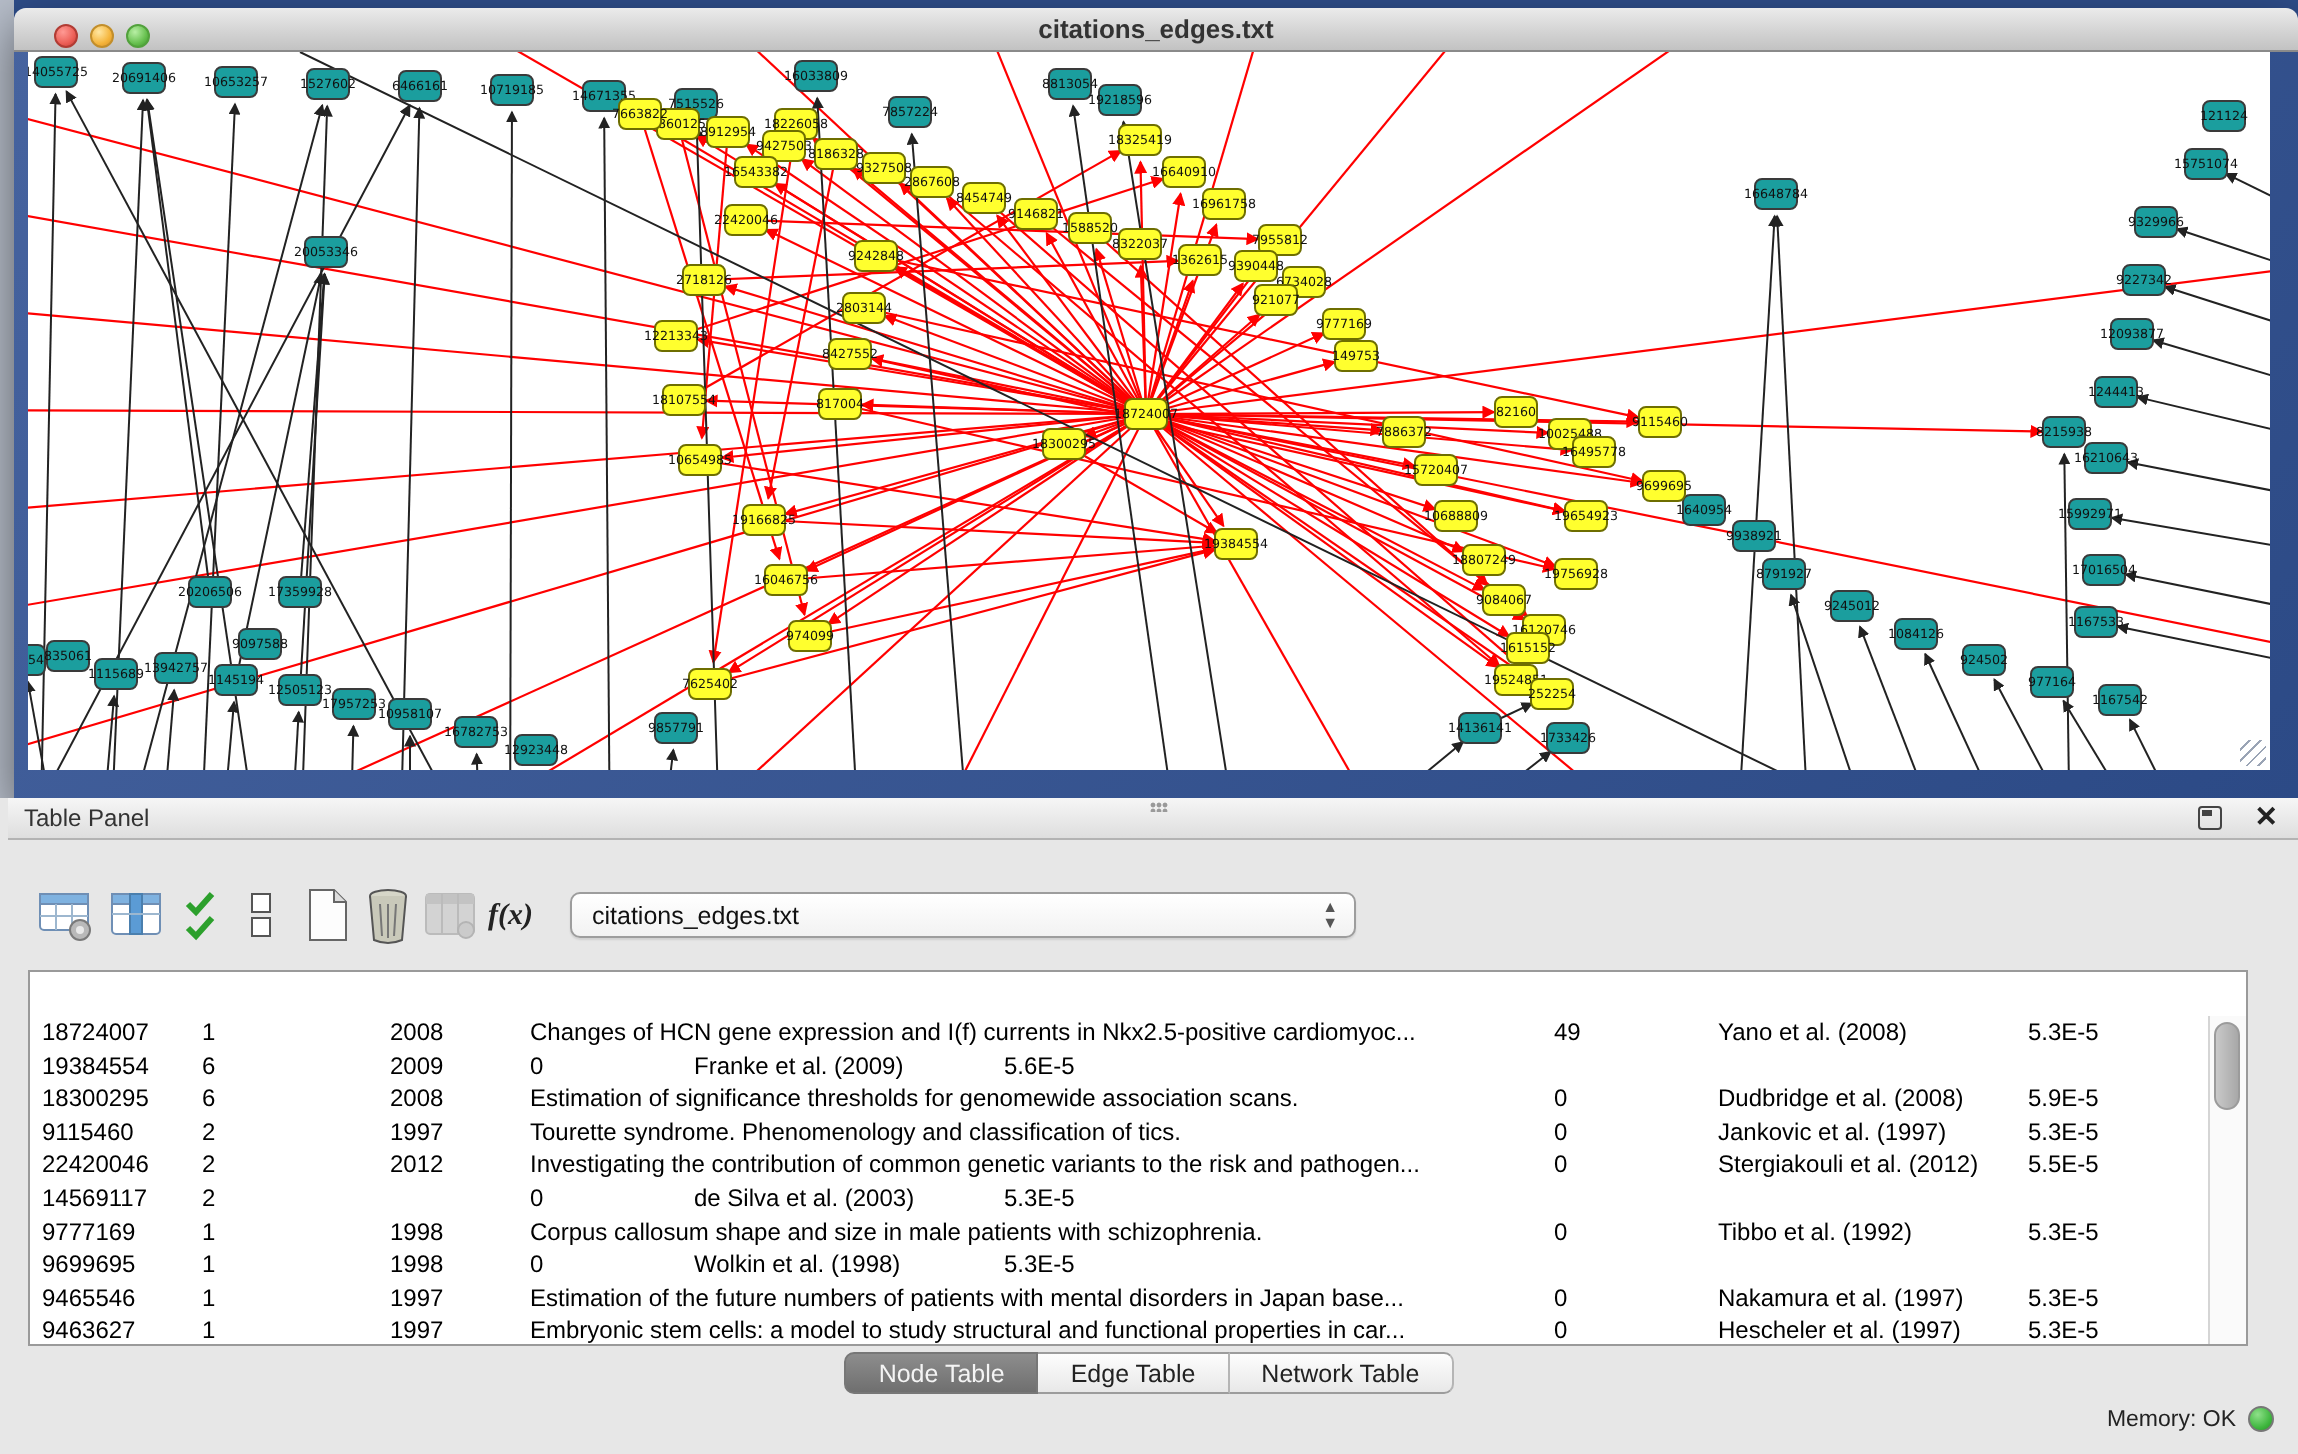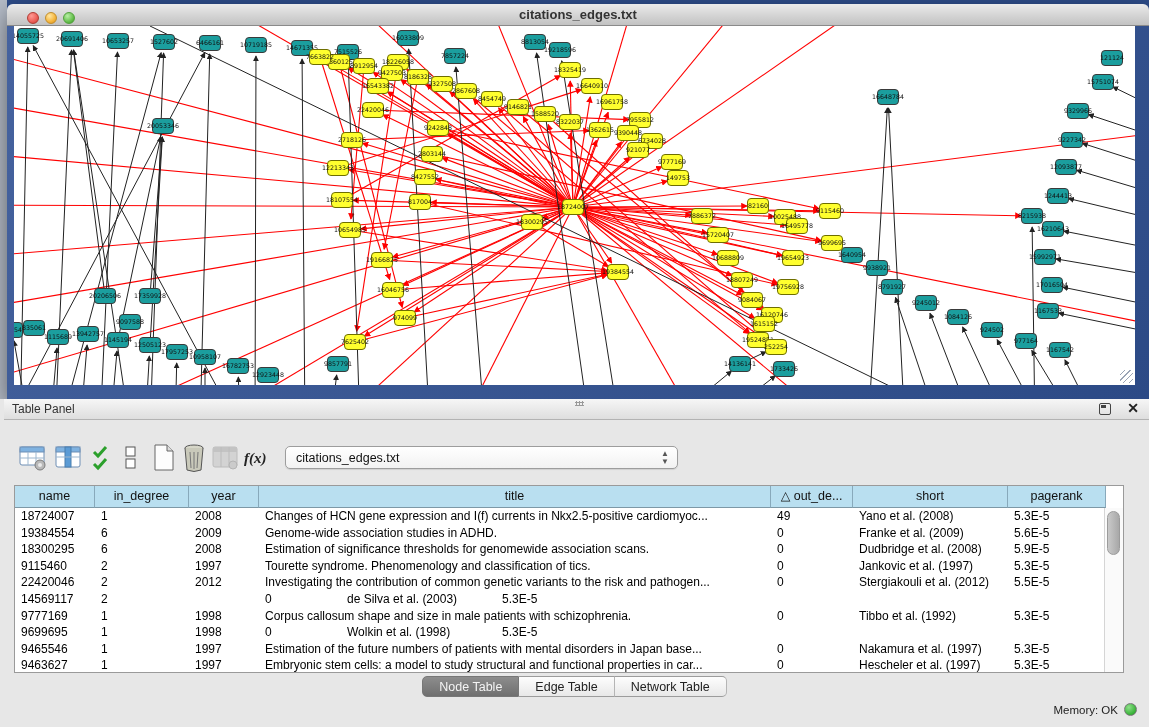--- a/index.html
+++ b/index.html
@@ -734,44 +734,34 @@
     <div class="tool-btn" style="left:244px">
       <span class="icon-label">f(x)</span>
     </div>
     <div class="combo">
       <span class="combo-text">citations_edges.txt</span>
       <span class="combo-stepper">▲<br>▼</span>
     </div>
   </div>
 
   <div class="tablebox">
-    <div class="thead" id="thead">
-        <div class="th" style="width: 80px;">name</div>
-        <div class="th" style="width: 94px;">in_degree</div>
-        <div class="th" style="width: 70px;">year</div>
-        <div class="th" style="width: 512px;">title</div>
-        <div class="th" style="width: 82px;">△ out_de...</div>
-        <div class="th" style="width: 155px;">short</div>
-        <div class="th" style="width: 98px;">pagerank</div>
-      </div>
     <div class="tbody" id="tbody">
         <div class="tr">
           <div class="td" style="width: 80px;">18724007</div>
           <div class="td" style="width: 94px;">1</div>
           <div class="td" style="width: 70px;">2008</div>
           <div class="td" style="width: 512px;">Changes of HCN gene expression and I(f) currents in Nkx2.5-positive cardiomyoc...</div>
           <div class="td" style="width: 82px;">49</div>
           <div class="td" style="width: 155px;">Yano et al. (2008)</div>
           <div class="td" style="width: 98px;">5.3E-5</div>
         </div>
         <div class="tr">
           <div class="td" style="width: 80px;">19384554</div>
           <div class="td" style="width: 94px;">6</div>
           <div class="td" style="width: 70px;">2009</div>
-          <div class="td" style="width: 512px;">Genome-wide association studies in ADHD.</div>
           <div class="td" style="width: 82px;">0</div>
           <div class="td" style="width: 155px;">Franke et al. (2009)</div>
           <div class="td" style="width: 98px;">5.6E-5</div>
         </div>
         <div class="tr">
           <div class="td" style="width: 80px;">18300295</div>
           <div class="td" style="width: 94px;">6</div>
           <div class="td" style="width: 70px;">2008</div>
           <div class="td" style="width: 512px;">Estimation of significance thresholds for genomewide association scans.</div>
           <div class="td" style="width: 82px;">0</div>

